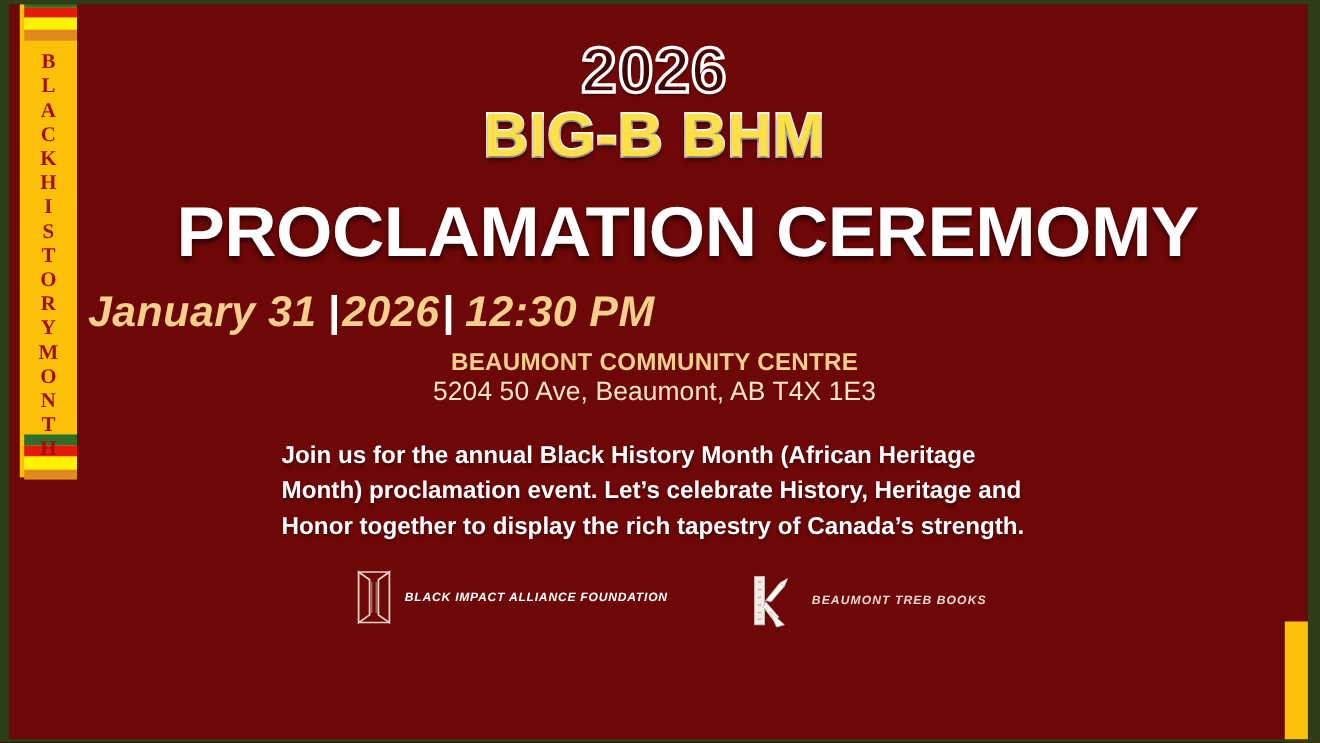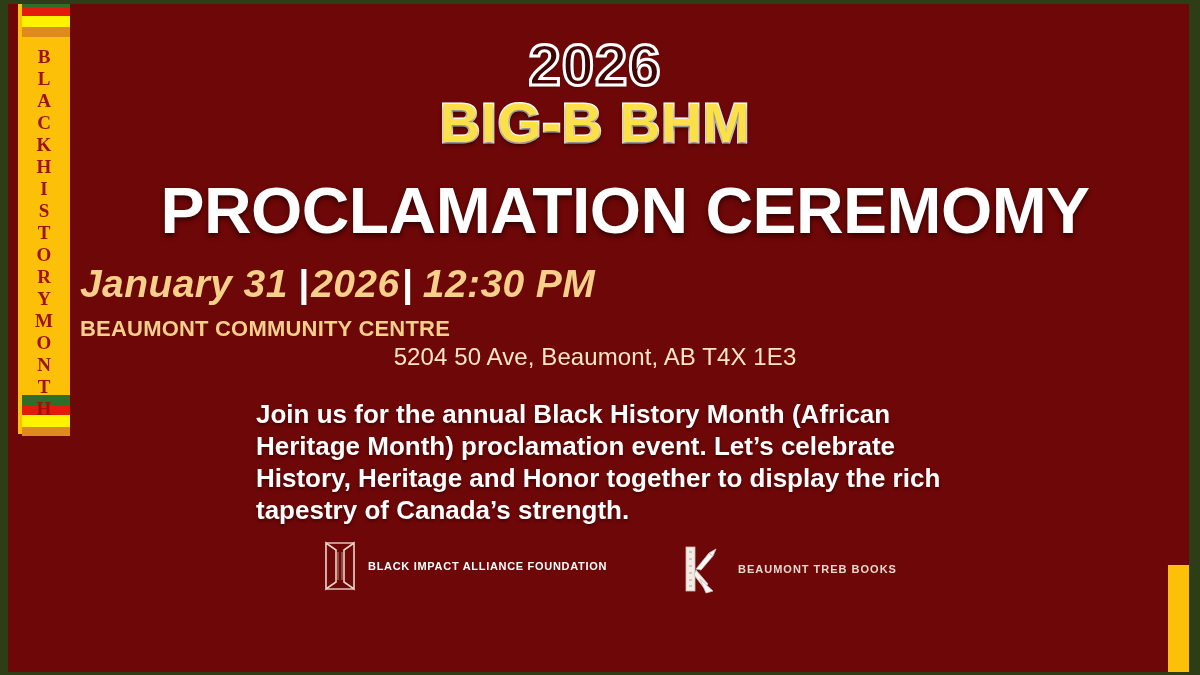--- a/index.html
+++ b/index.html
@@ -141,52 +141,54 @@
   .dateline .sep{
     color:#ffffff;
     font-weight:700;
     padding:0 2px;
   }
   .dateline .sp{ display:inline-block; width:8px; }
 
   .venue{
     position:absolute;
     left:0; top:316px; width:1030px;
+    text-align:center;
     font-size:22px;
     font-weight:700;
     color:#f6d08a;
     letter-spacing:0.2px;
   }
   .address{
     position:absolute;
     left:0; top:343px; width:1030px;
     text-align:center;
     font-size:24px;
     font-weight:400;
     color:#fbe6c5;
     letter-spacing:0.1px;
   }
 
   .body-copy{
     position:absolute;
     left:176px; top:398px;
     width:710px;
     text-align:left;
-    font-size:26px;
+    font-size:22px;
     line-height:32px;
     font-weight:700;
     color:#ffffff;
     text-shadow:0 2px 3px rgba(0,0,0,.4);
   }
 
   
   .logos{
     position:absolute;
-    left:0; top:533px; width:1030px;
+    left:0; top:510px; width:1030px;
     height:80px;
+    font-style:italic;
   }
   .logo{
     position:absolute;
     display:flex; align-items:center; gap:10px;
   }
   .logo-bia{ left:242px; top:6px; }
   .logo-atb{ left:600px; top:10px; }
 
   .logo-label{
     font-size:11px;

